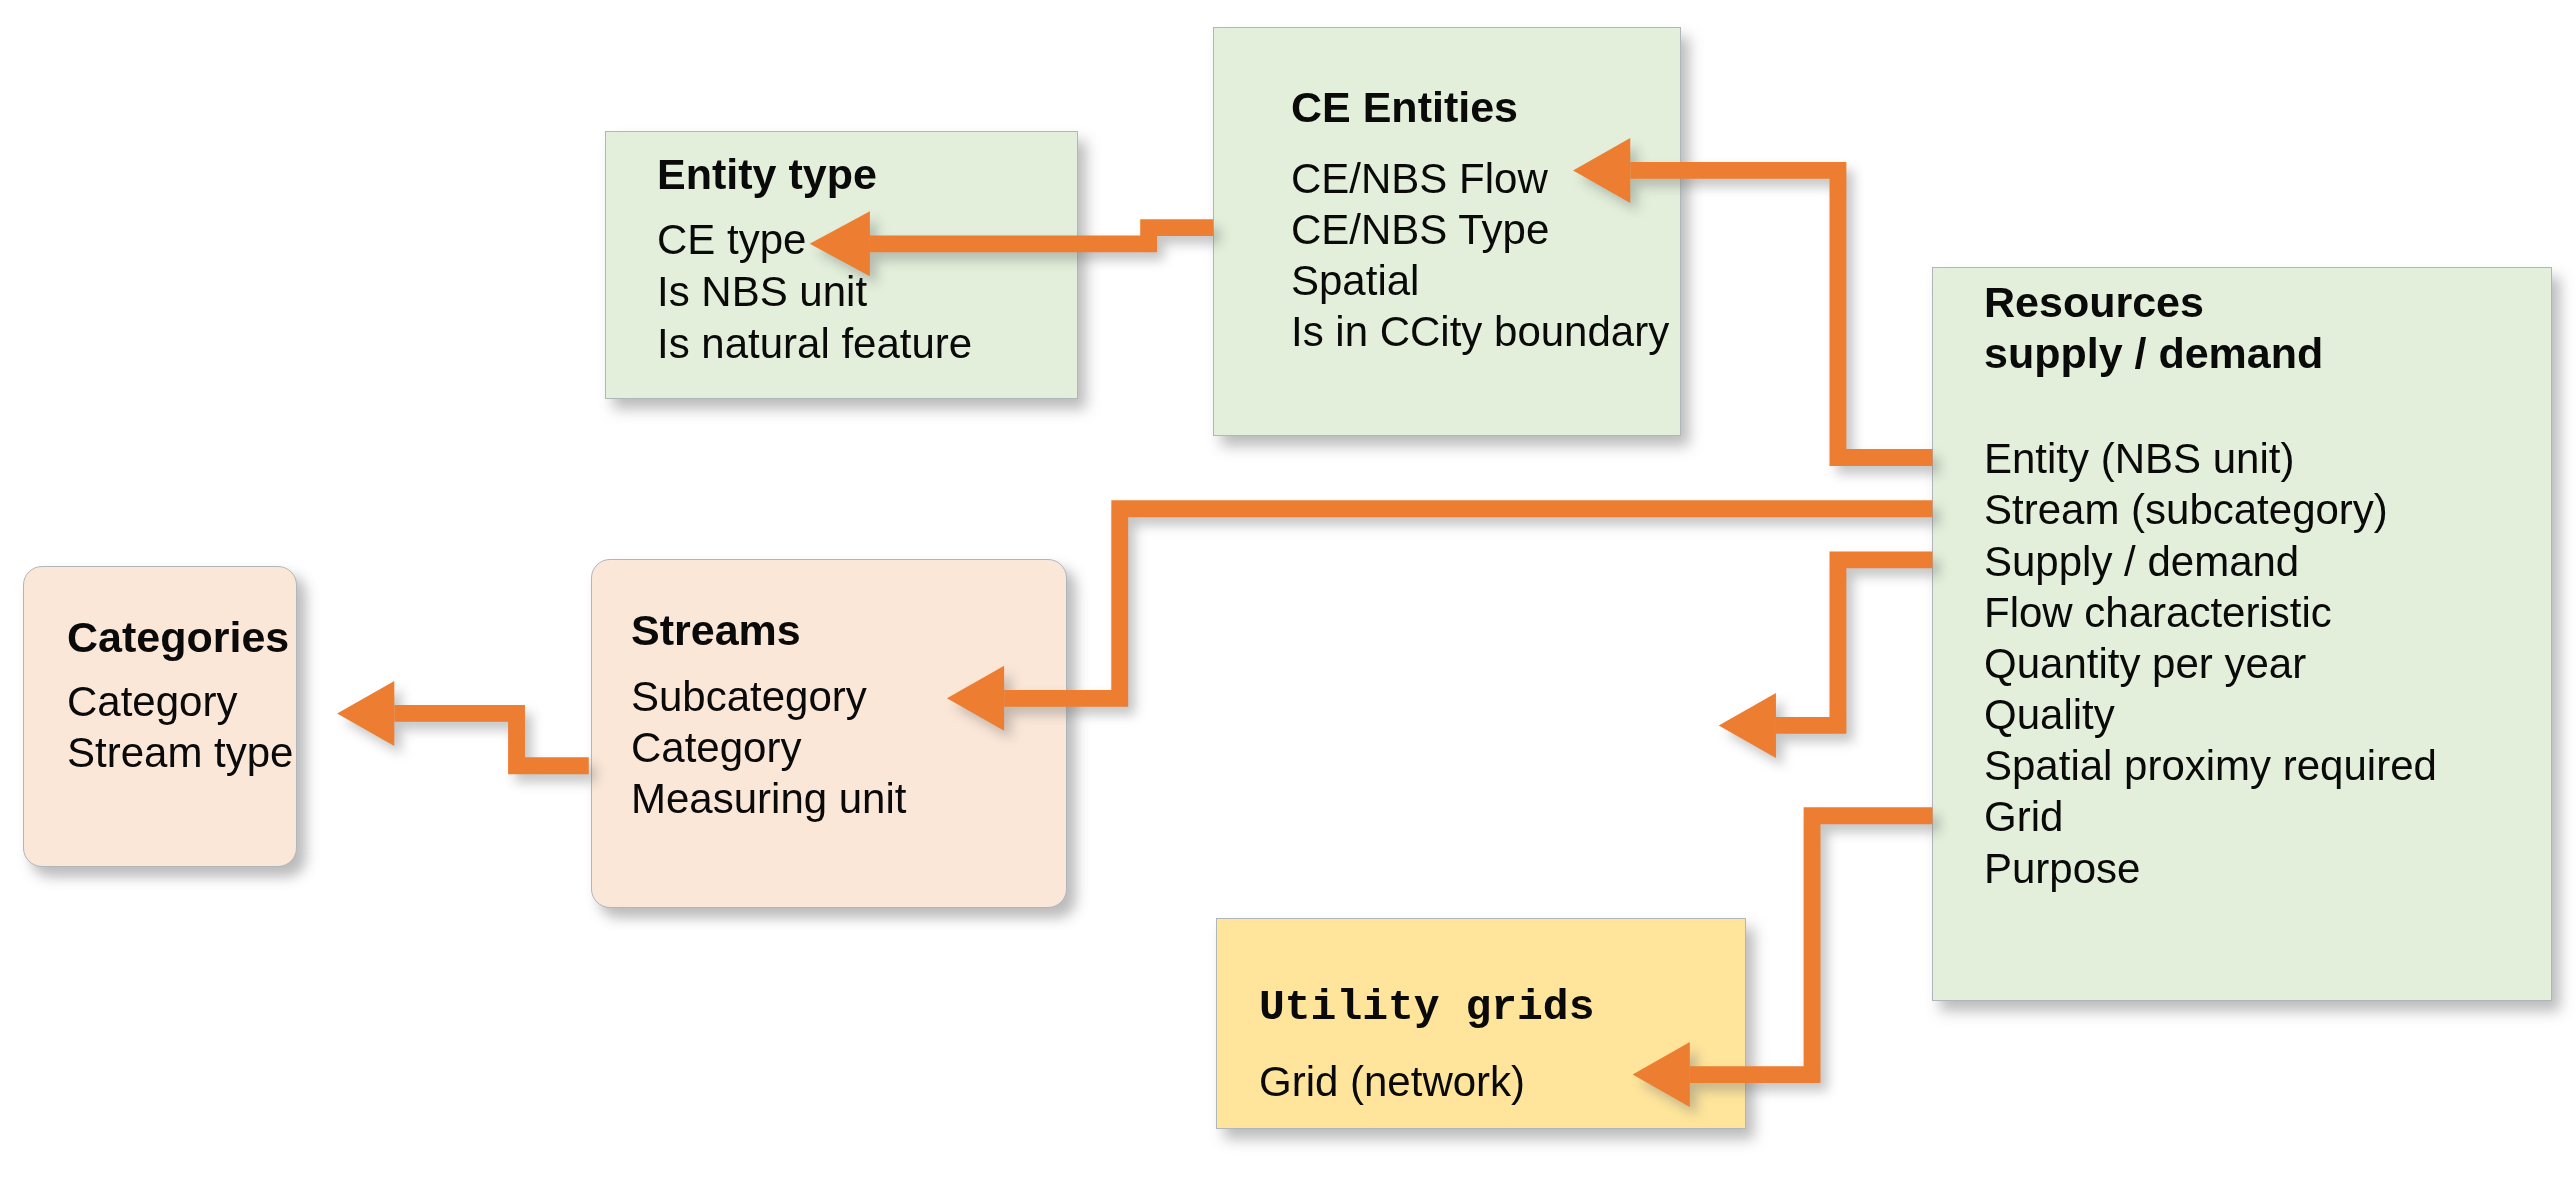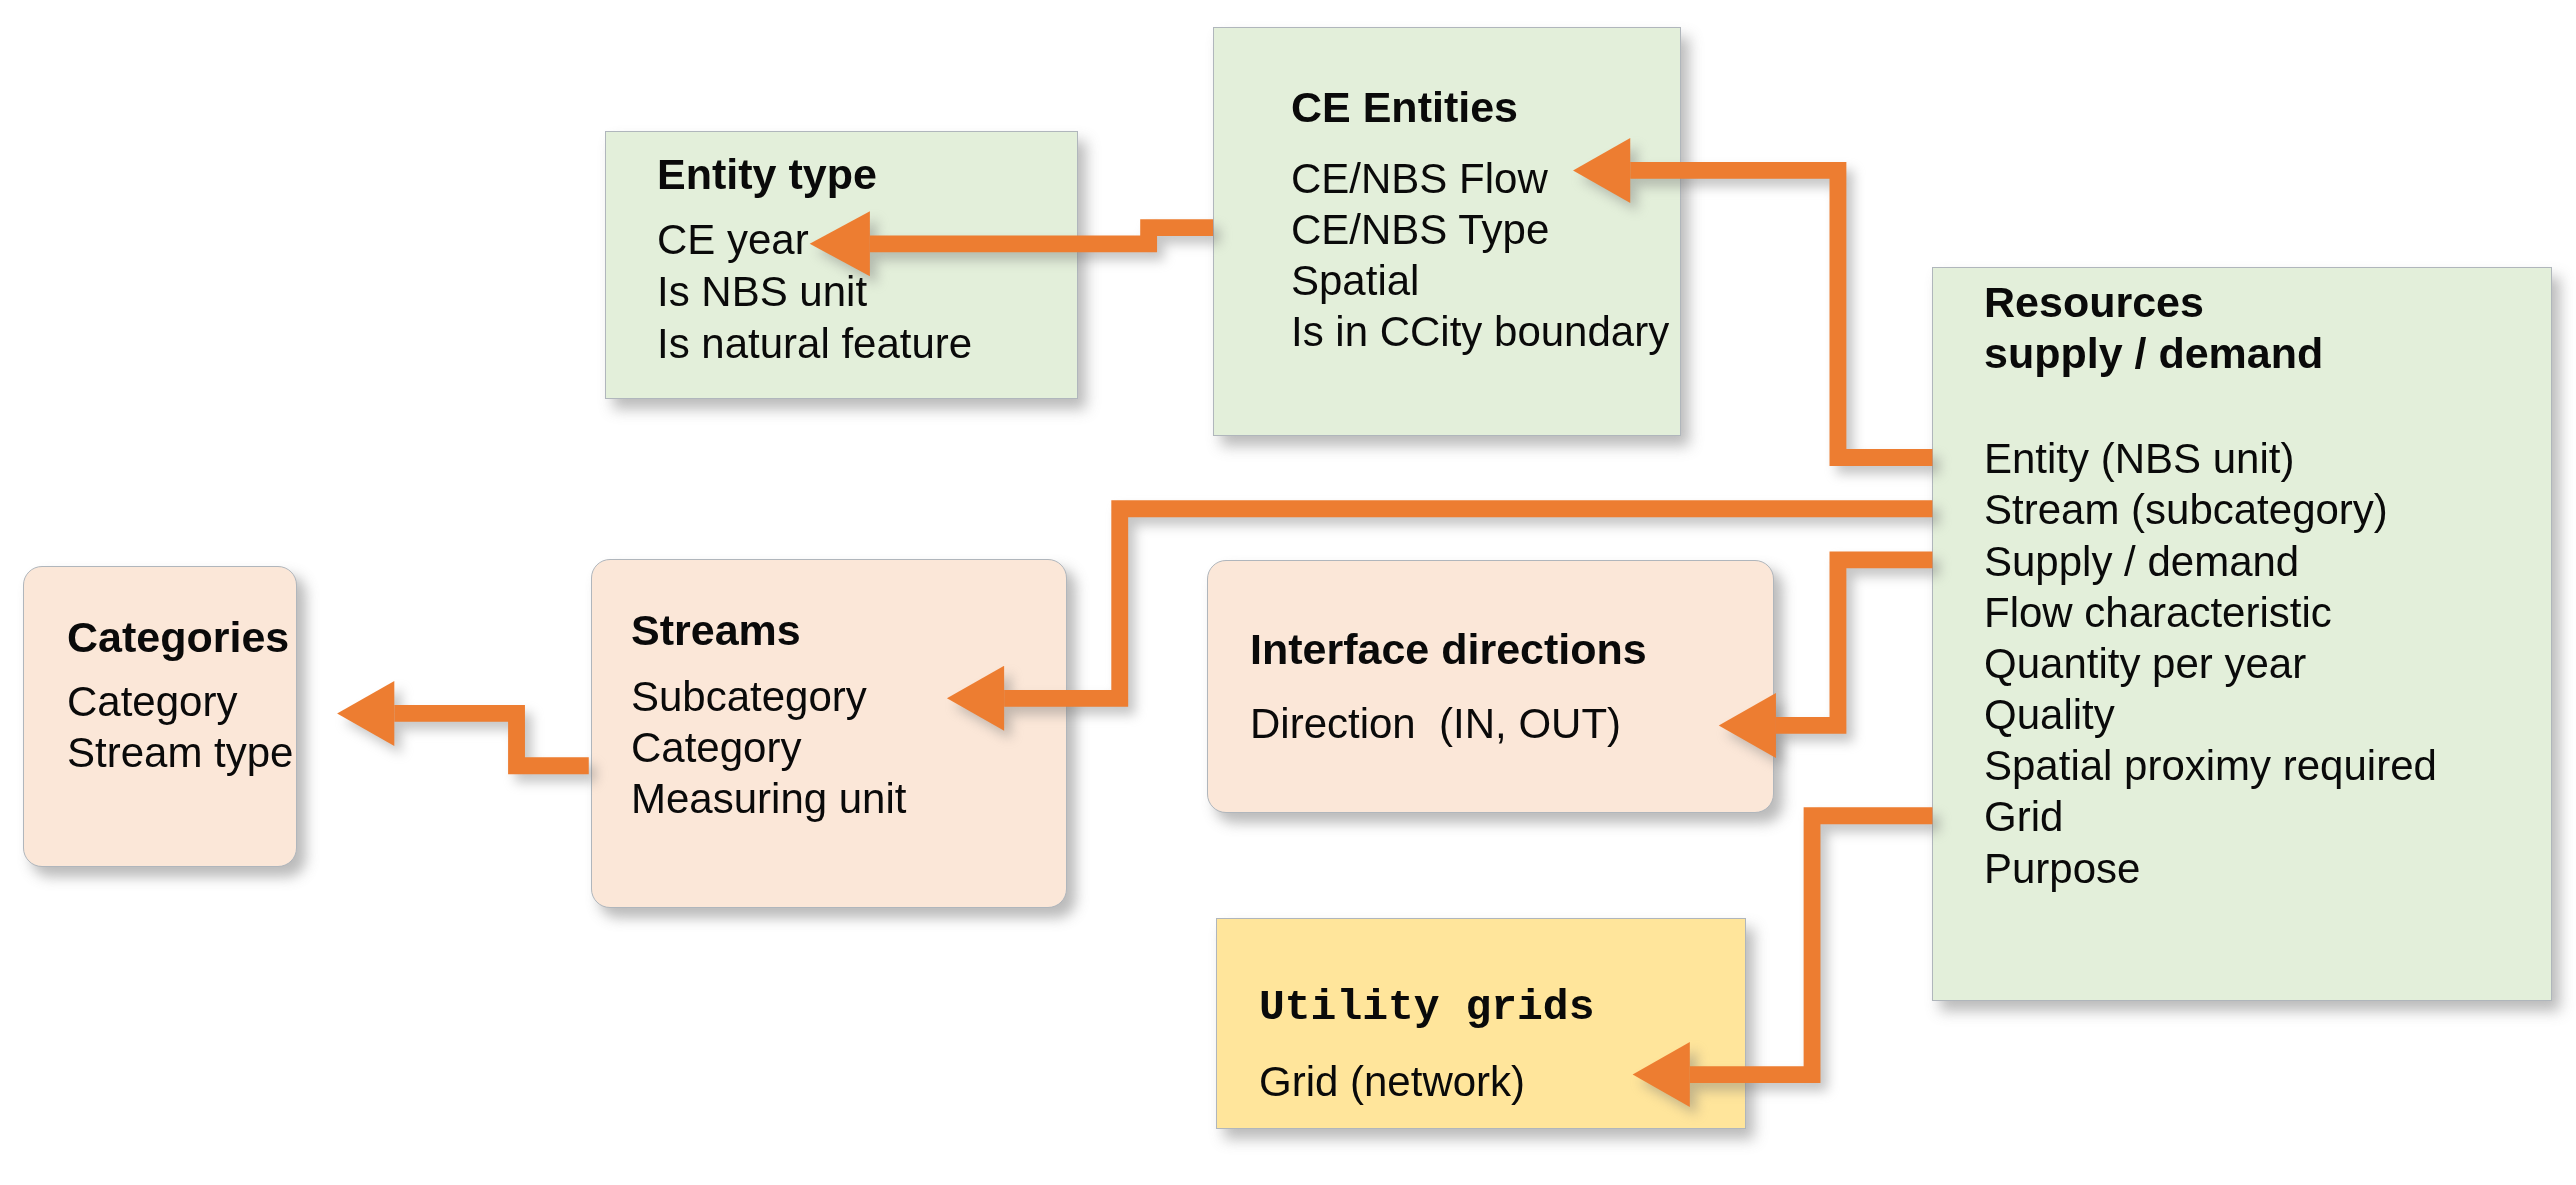--- a/index.html
+++ b/index.html
@@ -41,21 +41,21 @@
     filter:drop-shadow(7.2px 8.4px 6px rgba(110,110,110,0.40));
   }
 </style>
 </head>
 <body>
 
 <div class="canvas">
 
   <div class="box green" style="left:605px;top:131px;width:473px;height:268px;">
     <div class="box-title" style="left:51px;top:20.5px;">Entity type</div>
-    <div class="row" style="left:51px;top:86px;">CE year</div>
+    <div class="row" style="left:51px;top:86px;">CE type</div>
     <div class="row" style="left:51px;top:138px;">Is NBS unit</div>
     <div class="row" style="left:51px;top:190px;">Is natural feature</div>
   </div>
 
   <div class="box green" style="left:1213px;top:27px;width:468px;height:409px;">
     <div class="box-title" style="left:77px;top:58px;">CE Entities</div>
     <div class="row" style="left:77px;top:129px;">CE/NBS Flow</div>
     <div class="row" style="left:77px;top:180px;">CE/NBS Type</div>
     <div class="row" style="left:77px;top:231px;">Spatial</div>
     <div class="row" style="left:77px;top:282px;">Is in CCity boundary</div>
@@ -81,24 +81,20 @@
     <div class="row" style="left:43px;top:164px;">Stream type</div>
   </div>
 
   <div class="box peach" style="left:591px;top:559px;width:476px;height:349px;">
     <div class="box-title" style="left:39px;top:49px;">Streams</div>
     <div class="row" style="left:39px;top:115px;">Subcategory</div>
     <div class="row" style="left:39px;top:166px;">Category</div>
     <div class="row" style="left:39px;top:217px;">Measuring unit</div>
   </div>
 
-  <div class="box peach" style="left:1207px;top:560px;width:567px;height:253px;">
-    <div class="box-title" style="left:42px;top:67px;">Interface directions</div>
-    <div class="row" style="left:42px;top:141px;">Direction  (IN, OUT)</div>
-  </div>
 
   <div class="box yellow" style="left:1216px;top:918px;width:530px;height:211px;">
     <div class="box-title" style="left:42px;top:67px;font-family:Liberation Mono, monospace;">Utility grids</div>
     <div class="row" style="left:42px;top:141px;">Grid (network)</div>
   </div>
 
   <svg class="connectors" width="2576" height="1186" viewBox="0 0 4279 1970">
 
     <g>
       <path d="M2015,378 H1908 V405 H1445" fill="none" stroke="#ed7d31" stroke-width="28"></path>

